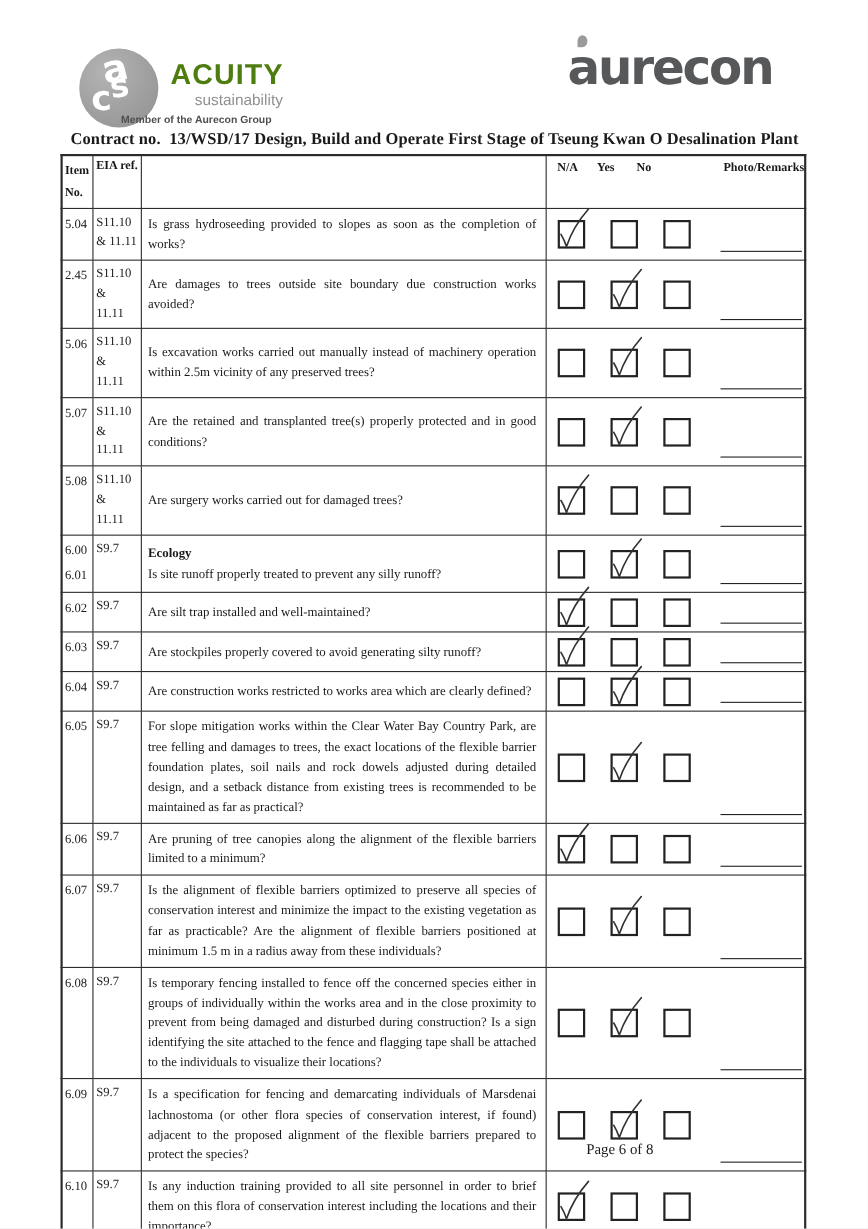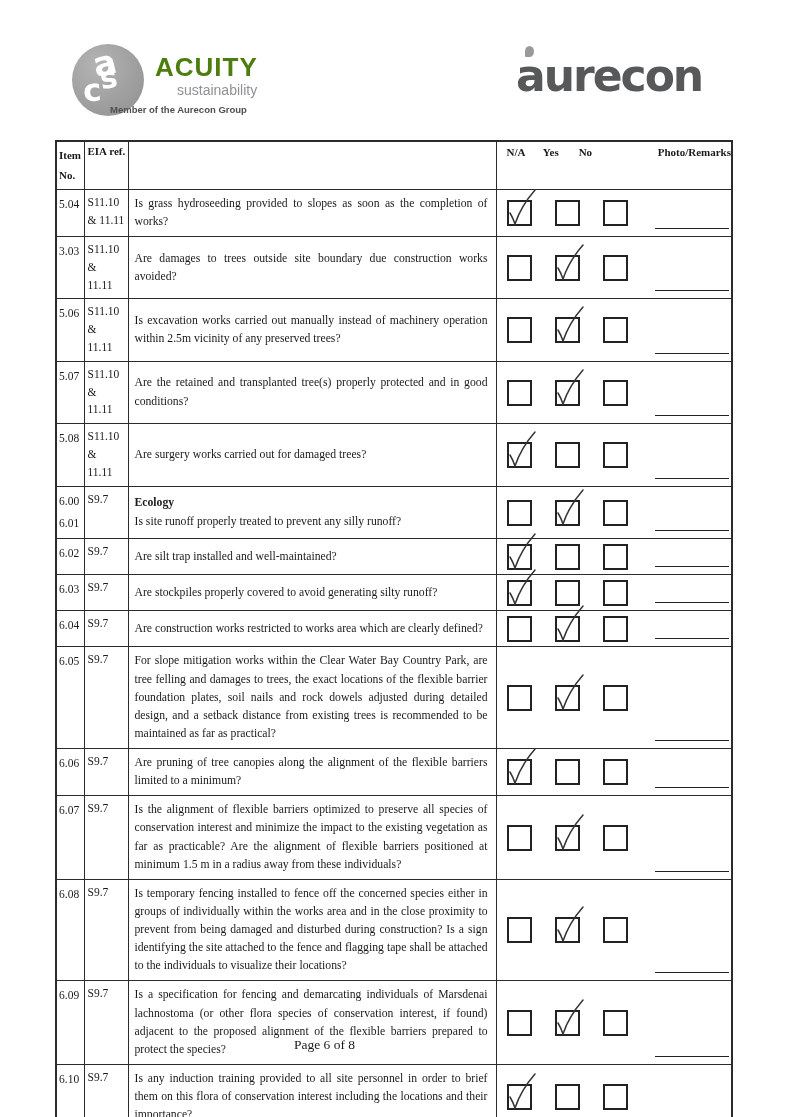--- a/index.html
+++ b/index.html
@@ -17,21 +17,21 @@
     background:radial-gradient(circle at 35% 30%, #b4b4b4, #8f8f8f);
   }
   .acuity-circle span { position:absolute; color:#ffffff; font-family:"DejaVu Sans", sans-serif; font-weight:bold; line-height:1; }
   .mono-a { font-size:34px; top:2px; left:21px; transform:rotate(-14deg); }
   .mono-s { font-size:29px; top:20px; left:28px; transform:rotate(-8deg); }
   .mono-c { font-size:31px; top:31px; left:11px; transform:rotate(-4deg); }
   .acuity-wordmark { position:absolute; top:10px; left:85px; font-family:"Liberation Sans", sans-serif; font-weight:bold; font-size:26px; letter-spacing:1px; color:#4d7c0f; }
   .acuity-subtitle { position:absolute; top:40px; left:107px; font-family:"Liberation Sans", sans-serif; font-size:14px; color:#8f9092; }
   .acuity-tagline { position:absolute; top:62px; left:40px; font-family:"Liberation Sans", sans-serif; font-weight:bold; font-size:9.5px; color:#4f4f4f; }
 
-  .aurecon-logo { position:absolute; top:54px; left:516px; font-family:"DejaVu Sans", sans-serif; font-weight:800; font-size:44px; letter-spacing:-2px; color:#57585a; line-height:1; }
+  .aurecon-logo { position:absolute; top:40px; left:516px; font-family:"DejaVu Sans", sans-serif; font-weight:800; font-size:44px; letter-spacing:-2px; color:#57585a; line-height:1; }
   .aurecon-dot { position:absolute; top:-8px; left:9px; width:9px; height:11px; border-radius:50% 50% 50% 10%; background:#9a9a9a; }
 
   
   .doc-title {
     position:absolute; top:119px; left:54px; width:682px; text-align:center;
     font-weight:bold; font-size:15px; white-space:pre; letter-spacing:0.1px;
   }
 
   
   table.checklist {
@@ -62,21 +62,21 @@
 
   td.checkarea { padding:0; vertical-align:middle; position:relative; }
   .check-row { display:flex; align-items:center; padding-left:10px; min-height:35px; }
   .check-slot { width:48px; }
   .checkbox { width:25px; height:26px; border:2px solid #222; position:relative; }
   .tick { display:none; position:absolute; left:-3px; bottom:-5px; width:33px; height:42px; pointer-events:none; }
   .check-slot.checked .tick { display:block; }
   .remark-line { position:absolute; right:2px; bottom:7px; width:74px; border-bottom:1.5px solid #222; }
 
   
-  .page-footer { position:absolute; top:1037px; left:55px; width:551px; text-align:center; font-size:13.5px; padding-right:12px; }
+  .page-footer { position:absolute; top:1037px; left:55px; width:551px; text-align:right; font-size:13.5px; padding-right:12px; }
 </style>
 </head>
 <body>
 
 <div class="page">
 
   <div class="acuity-logo">
     <div class="acuity-circle">
       <span class="mono-a">a</span>
       <span class="mono-s">s</span>
@@ -85,20 +85,21 @@
     <div class="acuity-wordmark">ACUITY</div>
     <div class="acuity-subtitle">sustainability</div>
     <div class="acuity-tagline">Member of the Aurecon Group</div>
   </div>
 
   <div class="aurecon-logo">
     <span class="aurecon-dot"></span>
     <span>aurecon</span>
   </div>
 
+  <div class="doc-title">Contract no.  13/WSD/17 Design, Build and Operate First Stage of Tseung Kwan O Desalination Plant</div>
 
   <table class="checklist">
     <colgroup>
         <col class="c-item">
         <col class="c-eia">
         <col class="c-q">
         <col class="c-chk">
       </colgroup>
     <thead>
       <tr>
@@ -143,21 +144,21 @@
             <div class="checkbox">
               
             </div>
           </div>
         </div>
         <div class="remark-line"></div>
       </td>
     </tr>
 
     <tr>
-      <td class="item">3.03</td>
+      <td class="item">2.45</td>
       <td class="eia">S11.10 &amp;
 11.11</td>
       <td class="question">
 
         <div>Are damages to trees outside site boundary due construction works avoided?</div>
       </td>
       <td class="checkarea">
         <div class="check-row">
           <div class="check-slot">
             <div class="checkbox">

